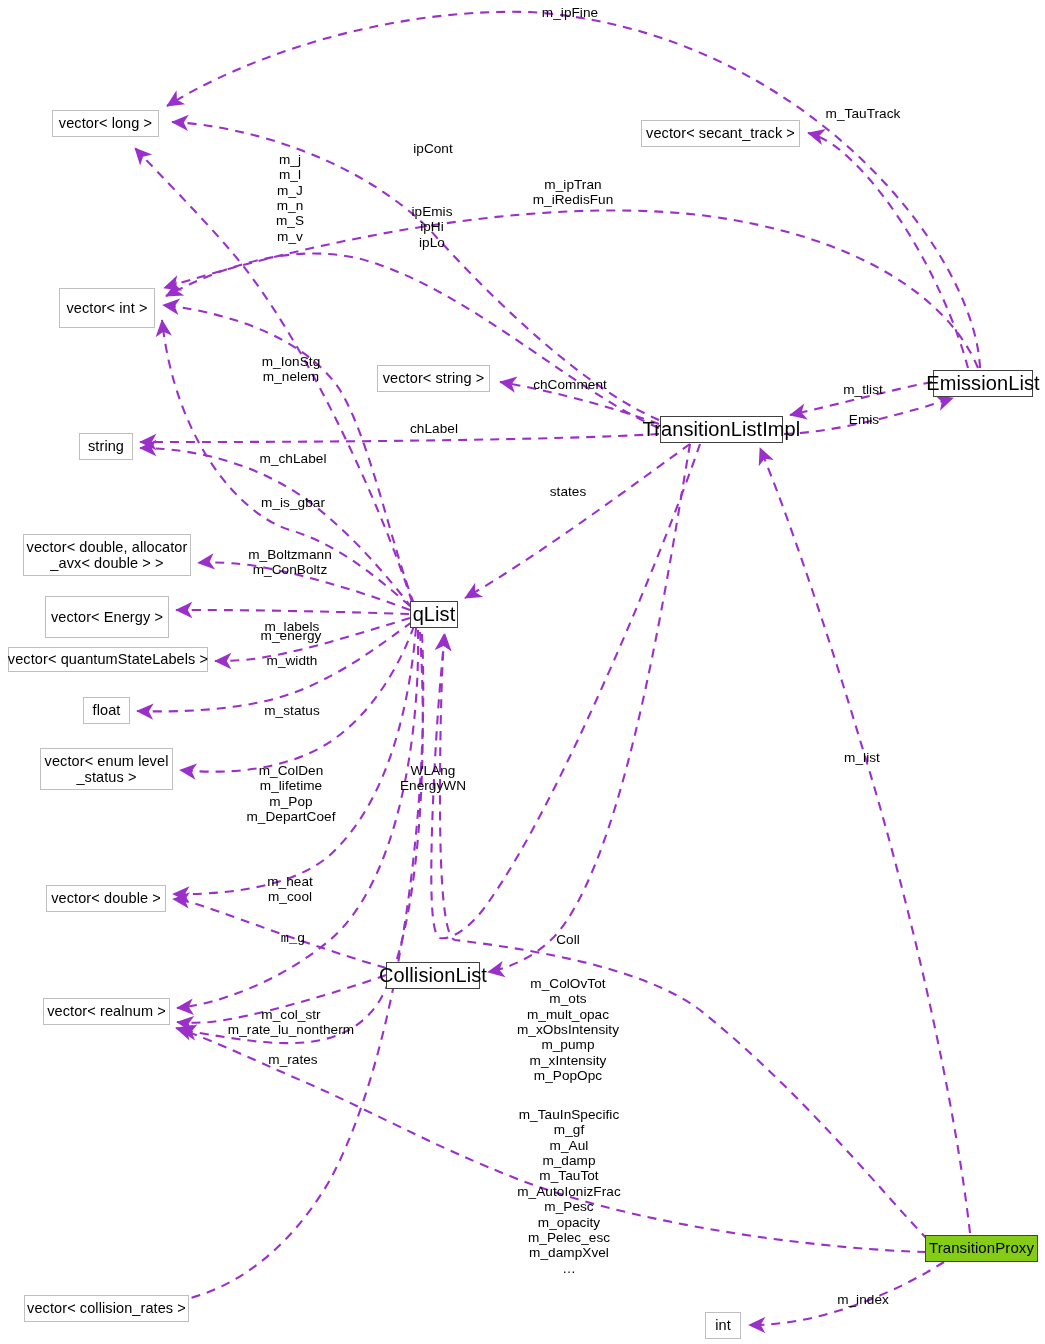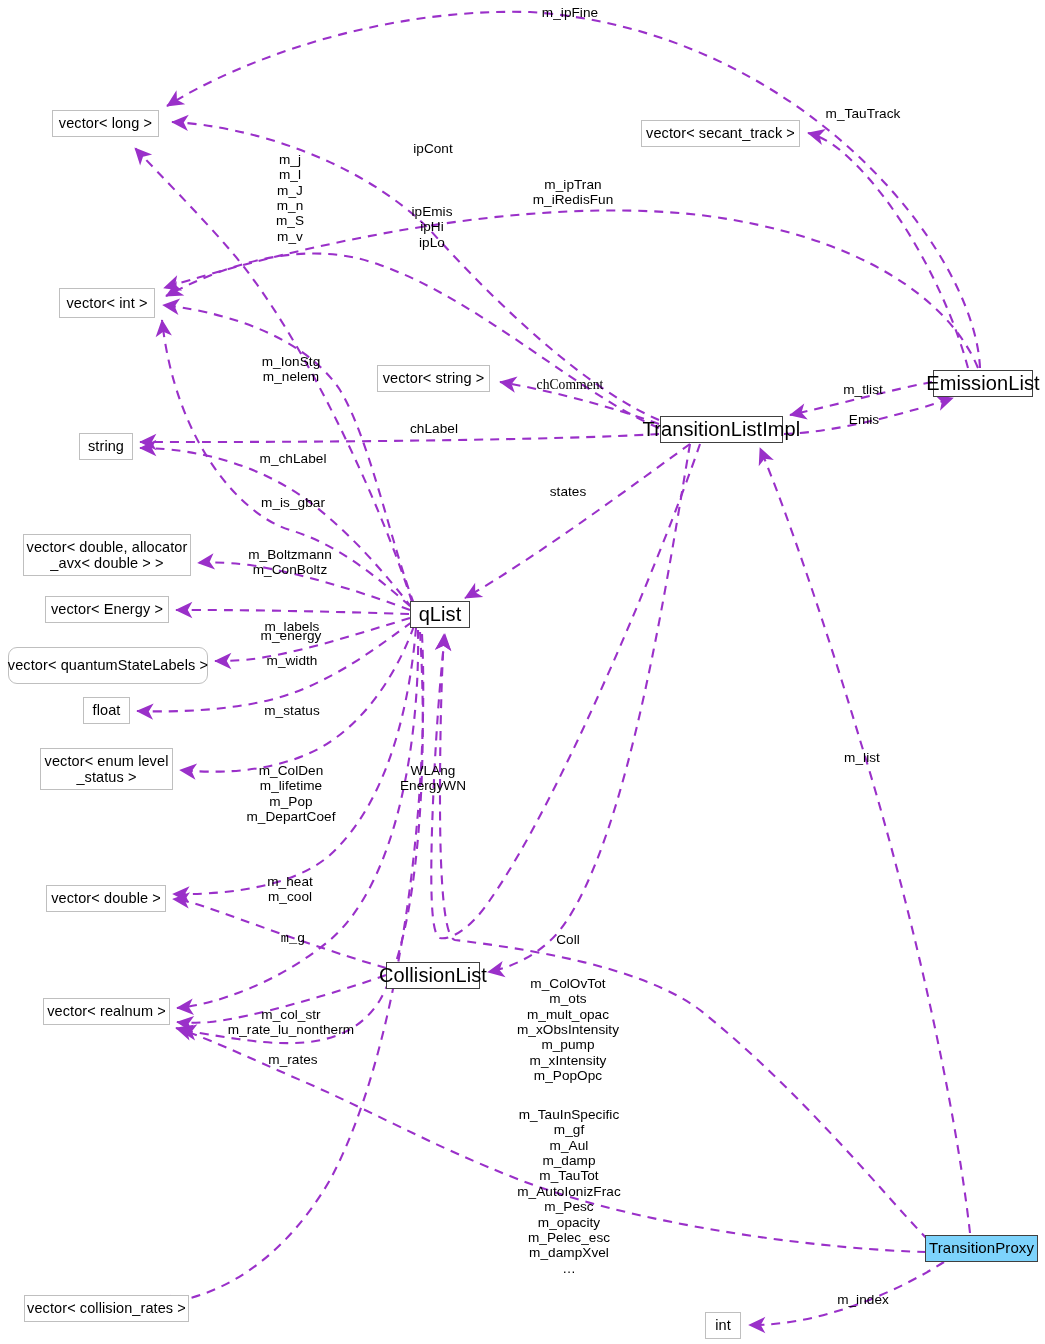--- a/index.html
+++ b/index.html
@@ -38,21 +38,21 @@
     line-height: 1.12;
     white-space: pre;
     letter-spacing: 0.1px;
     z-index: 5;
   }
   .node.key {
     border: 1.6px solid #404040;
     font-size: 20px;
   }
   .node.focus {
-    background: #7dd3fc;
+    background: #84cc16;
     border: 1.6px solid #404040;
     font-size: 15px;
   }
   .edge-label {
     position: absolute;
     color: #000000;
     font-size: 13.6px;
     line-height: 1.13;
     text-align: center;
     white-space: pre;
@@ -133,30 +133,30 @@
       <path d="M420,632 C428,760 420,930 380,1000 C340,1065 250,1040 180,1030"></path>
 
       <path d="M422,634 C430,800 400,1050 330,1180 C280,1265 215,1300 155,1304"></path>
 
       <path d="M944,1262 C900,1290 840,1315 790,1322 C770,1325 758,1325 749,1325"></path>
     </g>
   </svg>
 
   <div class="node" style="left: 52px; top: 110px; width: 107px; height: 27px;"><span>vector&lt; long &gt;</span></div>
   <div class="node" style="left: 641px; top: 120px; width: 159px; height: 27px;"><span>vector&lt; secant_track &gt;</span></div>
-  <div class="node" style="left: 59px; top: 288px; width: 96px; height: 30px;"><span>vector&lt; int &gt;</span></div>
+  <div class="node" style="left: 59px; top: 288px; width: 96px; height: 40px;"><span>vector&lt; int &gt;</span></div>
   <div class="node" style="left: 377px; top: 365px; width: 113px; height: 27px;"><span>vector&lt; string &gt;</span></div>
   <div class="node key" style="left: 933px; top: 370px; width: 100px; height: 27px;"><span>EmissionList</span></div>
   <div class="node key" style="left: 660px; top: 416px; width: 123px; height: 27px;"><span>TransitionListImpl</span></div>
   <div class="node" style="left: 79px; top: 433px; width: 54px; height: 27px;"><span>string</span></div>
   <div class="node" style="left: 23px; top: 534px; width: 168px; height: 42px;"><span>vector&lt; double, allocator
 _avx&lt; double &gt; &gt;</span></div>
-  <div class="node" style="left: 45px; top: 596px; width: 124px; height: 27px;"><span>vector&lt; Energy &gt;</span></div>
-  <div class="node key" style="left: 410px; top: 601px; width: 60px; height: 27px;"><span>qList</span></div>
-  <div class="node" style="left: 8px; top: 647px; width: 200px; height: 37px; border-radius: 9px;"><span>vector&lt; quantumStateLabels &gt;</span></div>
+  <div class="node" style="left: 45px; top: 596px; width: 124px; height: 42px;"><span>vector&lt; Energy &gt;</span></div>
+  <div class="node key" style="left: 410px; top: 601px; width: 48px; height: 27px;"><span>qList</span></div>
+  <div class="node" style="left: 8px; top: 647px; width: 200px; height: 25px;"><span>vector&lt; quantumStateLabels &gt;</span></div>
   <div class="node" style="left: 83px; top: 697px; width: 47px; height: 27px;"><span>float</span></div>
   <div class="node" style="left: 40px; top: 748px; width: 133px; height: 42px;"><span>vector&lt; enum level
 _status &gt;</span></div>
   <div class="node" style="left: 46px; top: 885px; width: 120px; height: 27px;"><span>vector&lt; double &gt;</span></div>
   <div class="node key" style="left: 386px; top: 962px; width: 94px; height: 27px;"><span>CollisionList</span></div>
   <div class="node" style="left: 43px; top: 998px; width: 127px; height: 27px;"><span>vector&lt; realnum &gt;</span></div>
   <div class="node focus" style="left: 925px; top: 1235px; width: 113px; height: 27px;"><span>TransitionProxy</span></div>
   <div class="node" style="left: 24px; top: 1295px; width: 165px; height: 27px;"><span>vector&lt; collision_rates &gt;</span></div>
   <div class="node" style="left: 705px; top: 1312px; width: 36px; height: 27px;"><span>int</span></div>
 
@@ -169,21 +169,21 @@
 m_l
 m_J
 m_n
 m_S
 m_v</div>
   <div class="edge-label" style="left: 432px; top: 204px;">ipEmis
 ipHi
 ipLo</div>
   <div class="edge-label" style="left: 291px; top: 354px;">m_IonStg
 m_nelem</div>
-  <div class="edge-label" style="left: 570px; top: 377px; font-family: Liberation Serif, serif;">chComment</div>
+  <div class="edge-label" style="left: 570px; top: 377px;">chComment</div>
   <div class="edge-label" style="left: 863px; top: 382px;">m_tlist</div>
   <div class="edge-label" style="left: 434px; top: 421px;">chLabel</div>
   <div class="edge-label" style="left: 864px; top: 412px;">Emis</div>
   <div class="edge-label" style="left: 293px; top: 451px;">m_chLabel</div>
   <div class="edge-label" style="left: 568px; top: 484px;">states</div>
   <div class="edge-label" style="left: 293px; top: 495px;">m_is_gbar</div>
   <div class="edge-label" style="left: 290px; top: 547px;">m_Boltzmann
 m_ConBoltz</div>
   <div class="edge-label" style="left: 291px; top: 598px; margin-top: 30px;">m_energy</div>
   <div class="edge-label" style="left: 292px; top: 619px;">m_labels</div>

